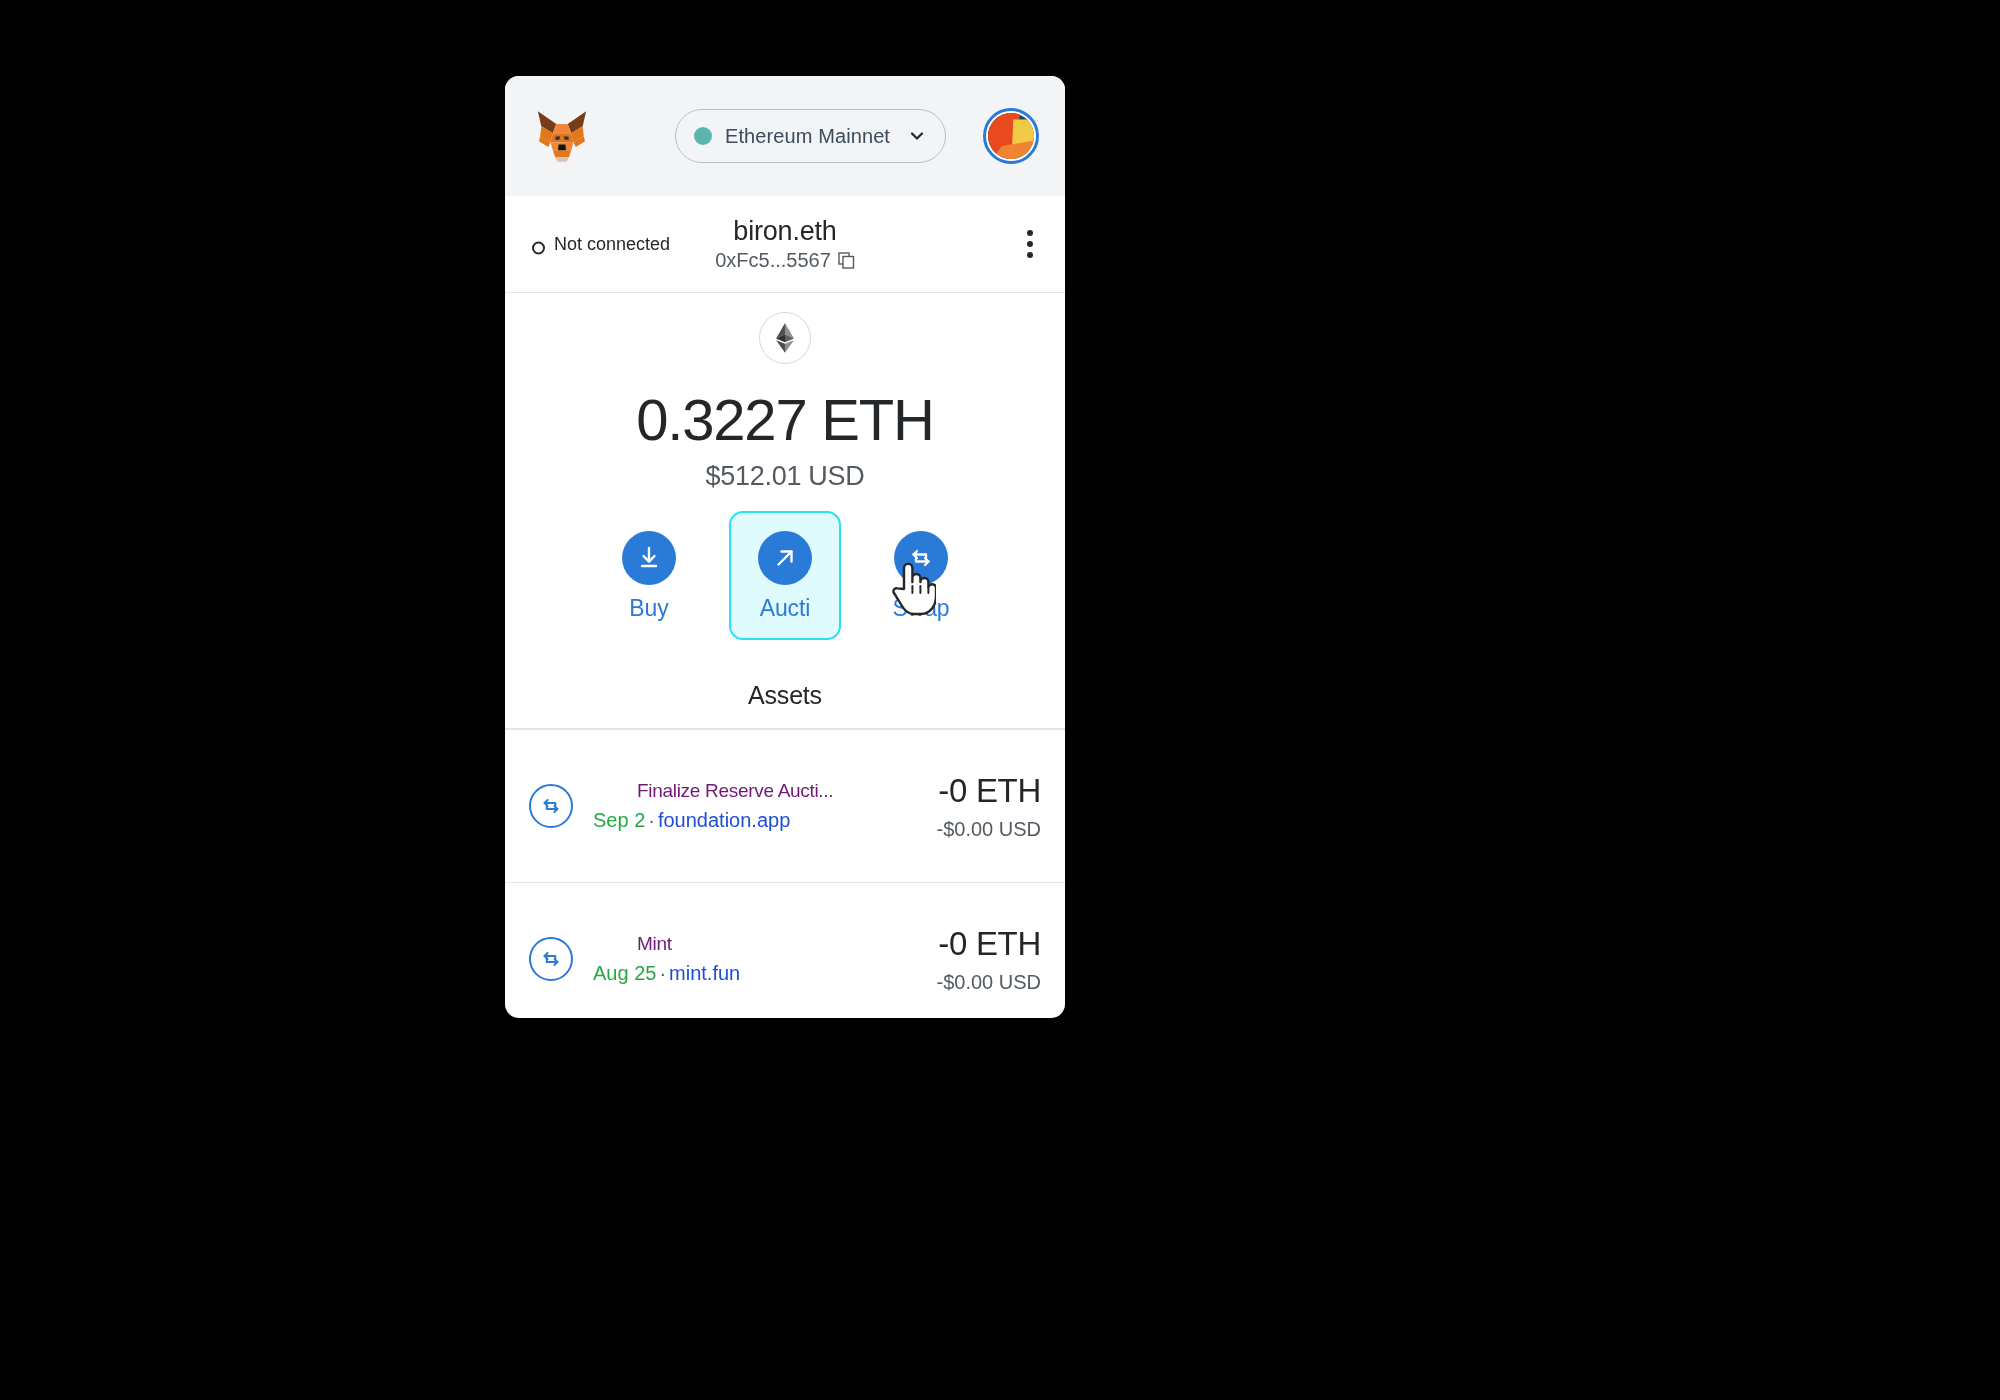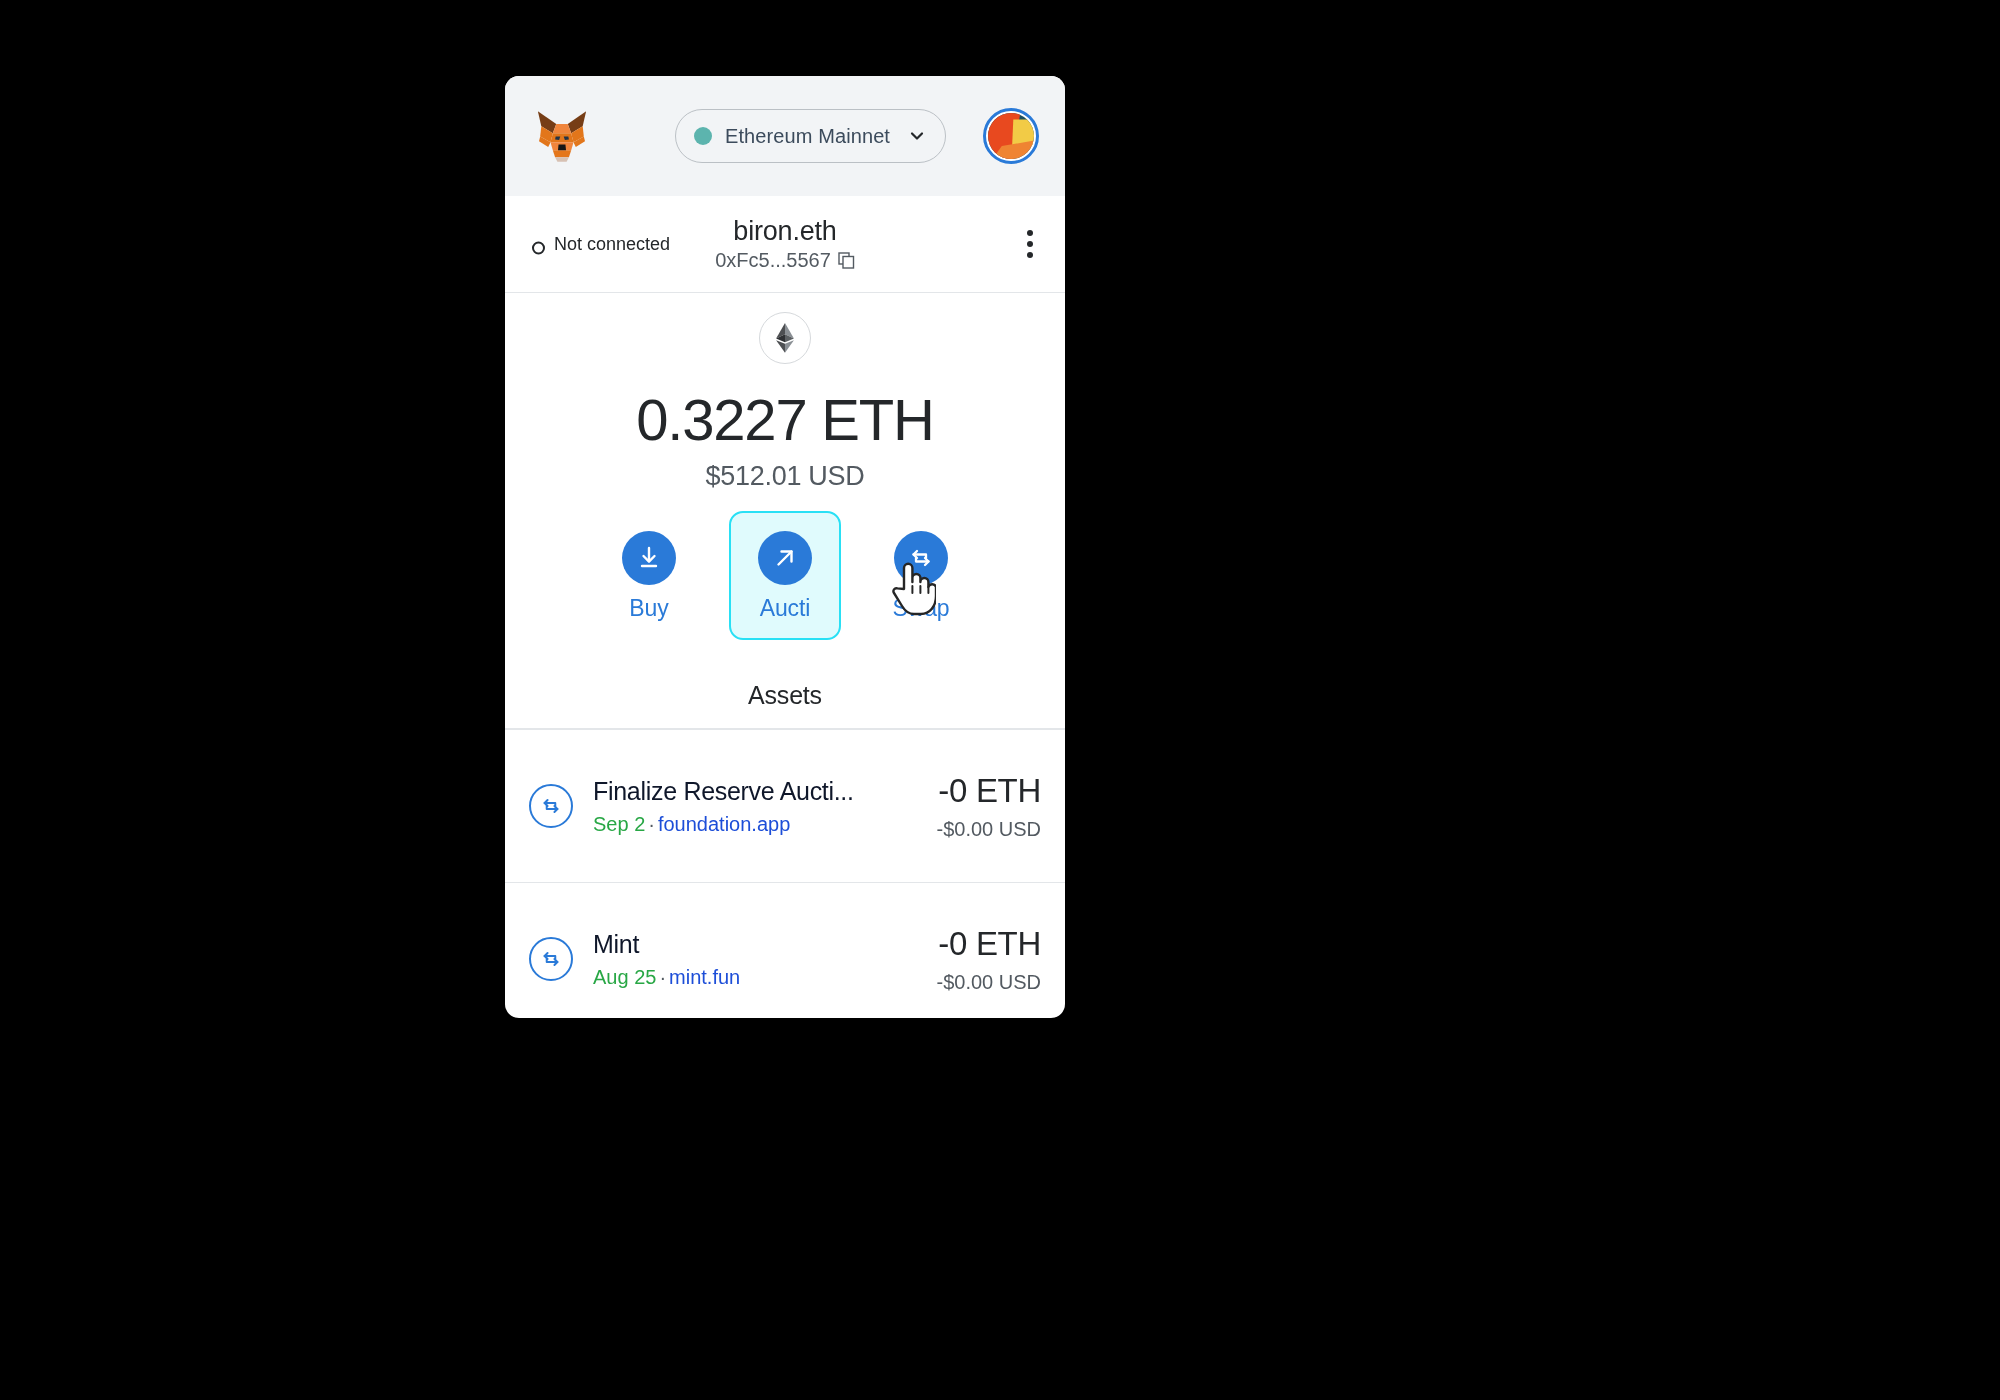--- a/index.html
+++ b/index.html
@@ -303,27 +303,28 @@
     border: 2px solid #2a7ad8;
     display: flex;
     align-items: center;
     justify-content: center;
     flex-shrink: 0;
   }
   .tx-icon svg { display:block; }
 
   .tx-body { flex: 1; min-width: 0; display: flex; flex-direction: column; gap: 7px; }
   .tx-title {
-    font-size: 25px;
-    color: #0f172a;
+    font-size: 19px;
+    color: #701a75;
     letter-spacing: -0.3px;
     white-space: nowrap;
     overflow: hidden;
     text-overflow: ellipsis;
     max-width: 300px;
+    margin-left: 44px;
   }
   .tx-sub { font-size: 20px; white-space: nowrap; }
   .tx-date { color: #28a745; }
   .tx-sep { color: #535a61; margin: 0 3px; }
   .tx-origin { color: #1d4ed8; margin-top: 23px; }
 
   .tx-amounts {
     display: flex;
     flex-direction: column;
     align-items: flex-end;

